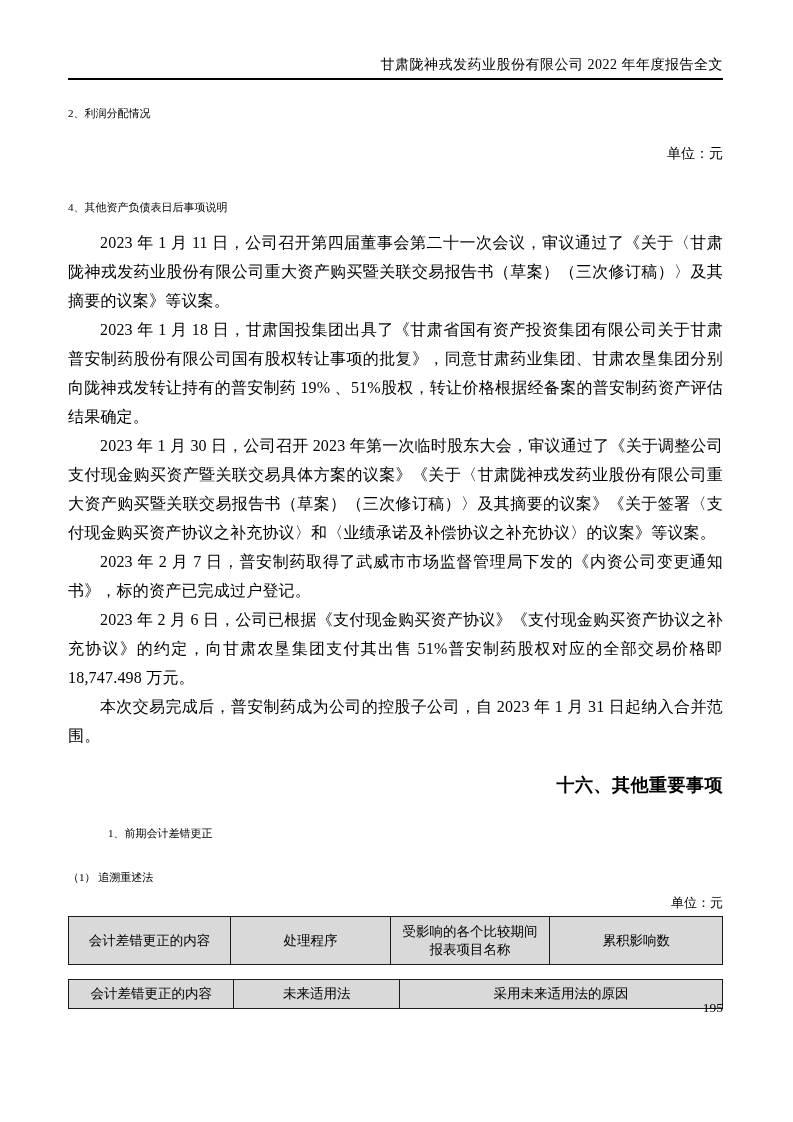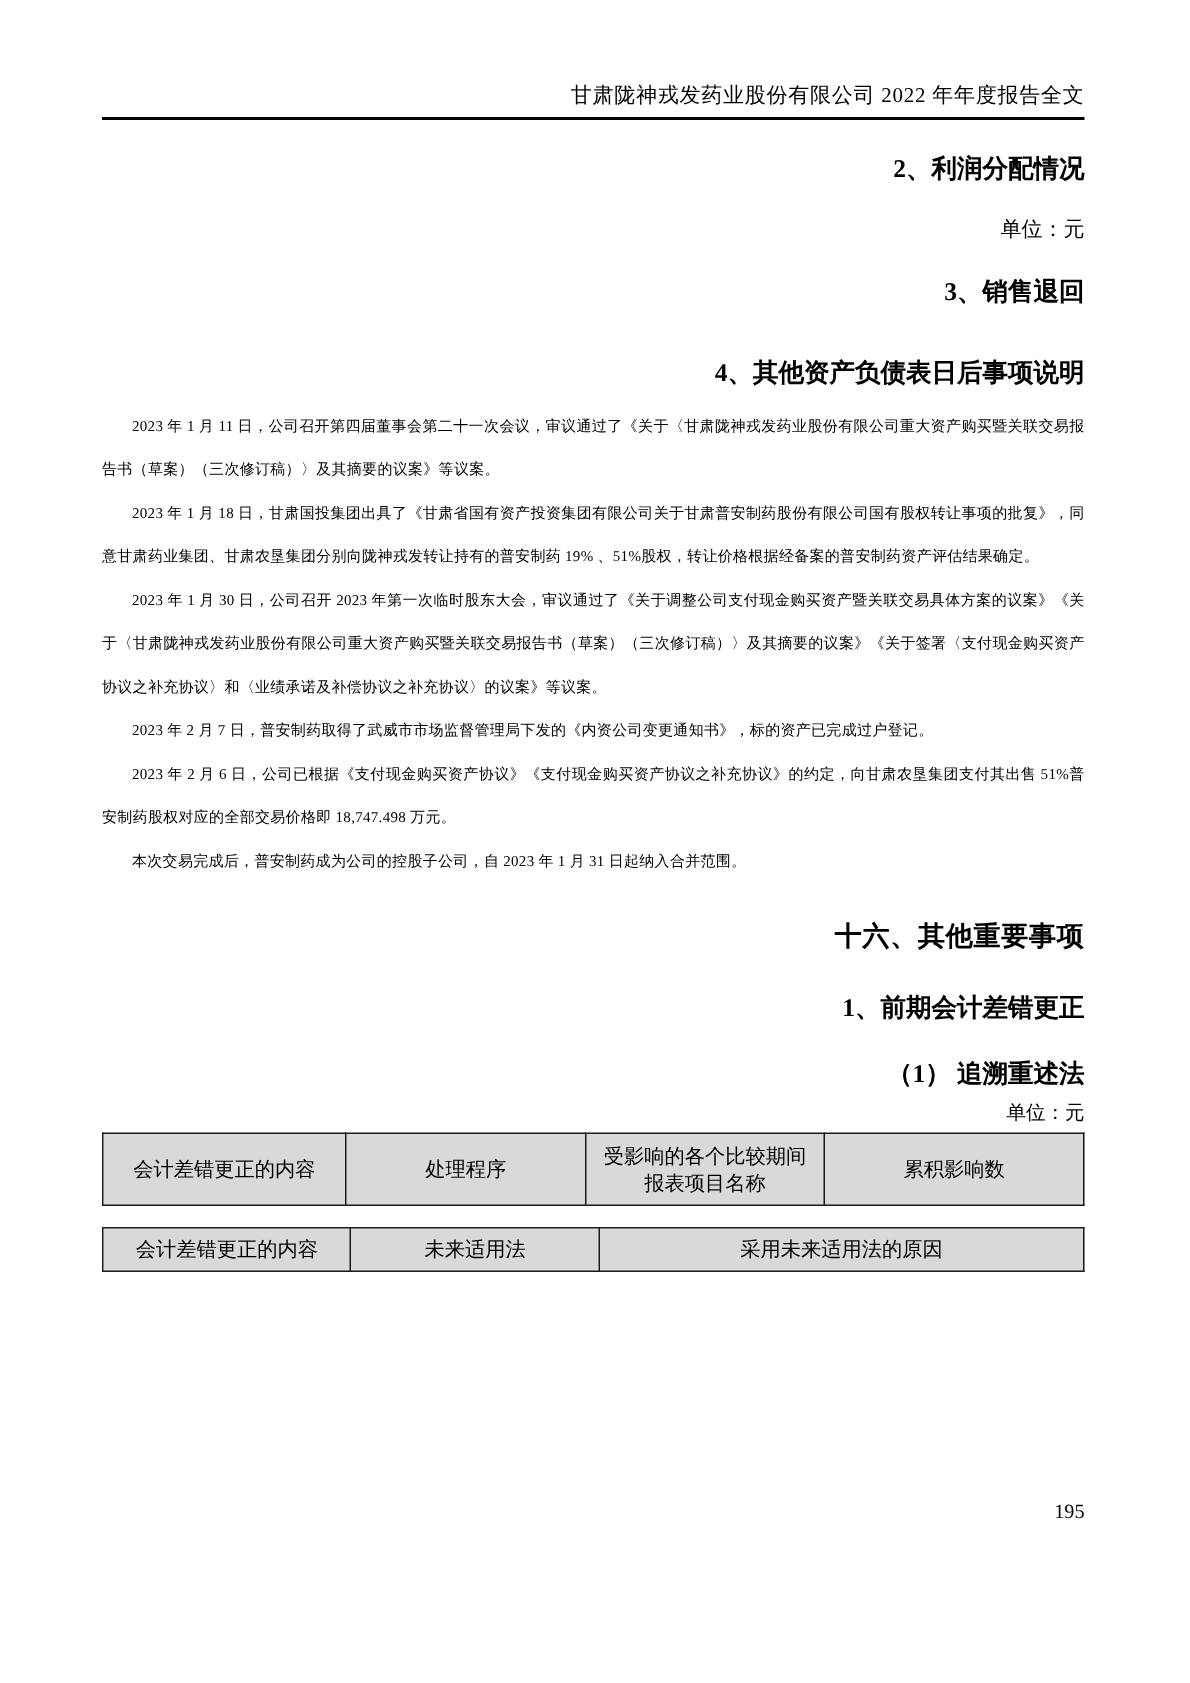--- a/index.html
+++ b/index.html
@@ -27,54 +27,53 @@
     border-bottom: 2px solid #000000;
   }
   .doc-header .title {
     text-align: right;
     font-size: 14px;
     line-height: 16px;
     letter-spacing: 0.5px;
   }
   
   .h-sub {
-    font-size: 17px;
-    font-weight: bold;
+    font-size: 11px;
+    font-weight: normal;
     line-height: 18px;
-    text-align: right;
   }
   .h-profit   { margin-top: 24px; }
   .h-sales    { margin-top: 24px; }
   .h-postbs   { margin-top: 36px; }
   .h-big {
     font-size: 18px;
     font-weight: bold;
     line-height: 22px;
     margin-top: 24px;
     letter-spacing: 0.5px;
     text-align: right;
   }
-  .h-item  { margin-top: 28px; }
+  .h-item  { margin-top: 28px; margin-left: 40px; }
   .h-paren { margin-top: 26px; }
   
   .unit {
     text-align: right;
     font-size: 14px;
     line-height: 16px;
     margin-top: 24px;
   }
   .unit-small {
     font-size: 13px;
     line-height: 15px;
     margin-top: 9px;
   }
   
   .body-text {
     margin-top: 12px;
-    font-size: 10px;
+    font-size: 16px;
     line-height: 29px;
     text-align: justify;
     text-justify: inter-character;
   }
   .body-text p {
     text-indent: 2em;
     letter-spacing: 0.2px;
   }
   
   table.tbl {
@@ -112,21 +111,20 @@
 <div class="page">
 
   <div class="doc-header">
     <div class="title">甘肃陇神戎发药业股份有限公司 2022 年年度报告全文</div>
   </div>
 
   <div class="h-sub h-profit">2、利润分配情况</div>
 
   <div class="unit">单位：元</div>
 
-  <div class="h-sub h-sales">3、销售退回</div>
 
   <div class="h-sub h-postbs">4、其他资产负债表日后事项说明</div>
 
   <div class="body-text">
     <p>2023 年 1 月 11 日，公司召开第四届董事会第二十一次会议，审议通过了《关于〈甘肃陇神戎发药业股份有限公司重大资产购买暨关联交易报告书（草案）（三次修订稿）〉及其摘要的议案》等议案。</p>
     <p>2023 年 1 月 18 日，甘肃国投集团出具了《甘肃省国有资产投资集团有限公司关于甘肃普安制药股份有限公司国有股权转让事项的批复》，同意甘肃药业集团、甘肃农垦集团分别向陇神戎发转让持有的普安制药 19% 、51%股权，转让价格根据经备案的普安制药资产评估结果确定。</p>
     <p>2023 年 1 月 30 日，公司召开 2023 年第一次临时股东大会，审议通过了《关于调整公司支付现金购买资产暨关联交易具体方案的议案》《关于〈甘肃陇神戎发药业股份有限公司重大资产购买暨关联交易报告书（草案）（三次修订稿）〉及其摘要的议案》《关于签署〈支付现金购买资产协议之补充协议〉和〈业绩承诺及补偿协议之补充协议〉的议案》等议案。</p>
     <p>2023 年 2 月 7 日，普安制药取得了武威市市场监督管理局下发的《内资公司变更通知书》，标的资产已完成过户登记。</p>
     <p>2023 年 2 月 6 日，公司已根据《支付现金购买资产协议》《支付现金购买资产协议之补充协议》的约定，向甘肃农垦集团支付其出售 51%普安制药股权对应的全部交易价格即 18,747.498 万元。</p>
     <p>本次交易完成后，普安制药成为公司的控股子公司，自 2023 年 1 月 31 日起纳入合并范围。</p>

